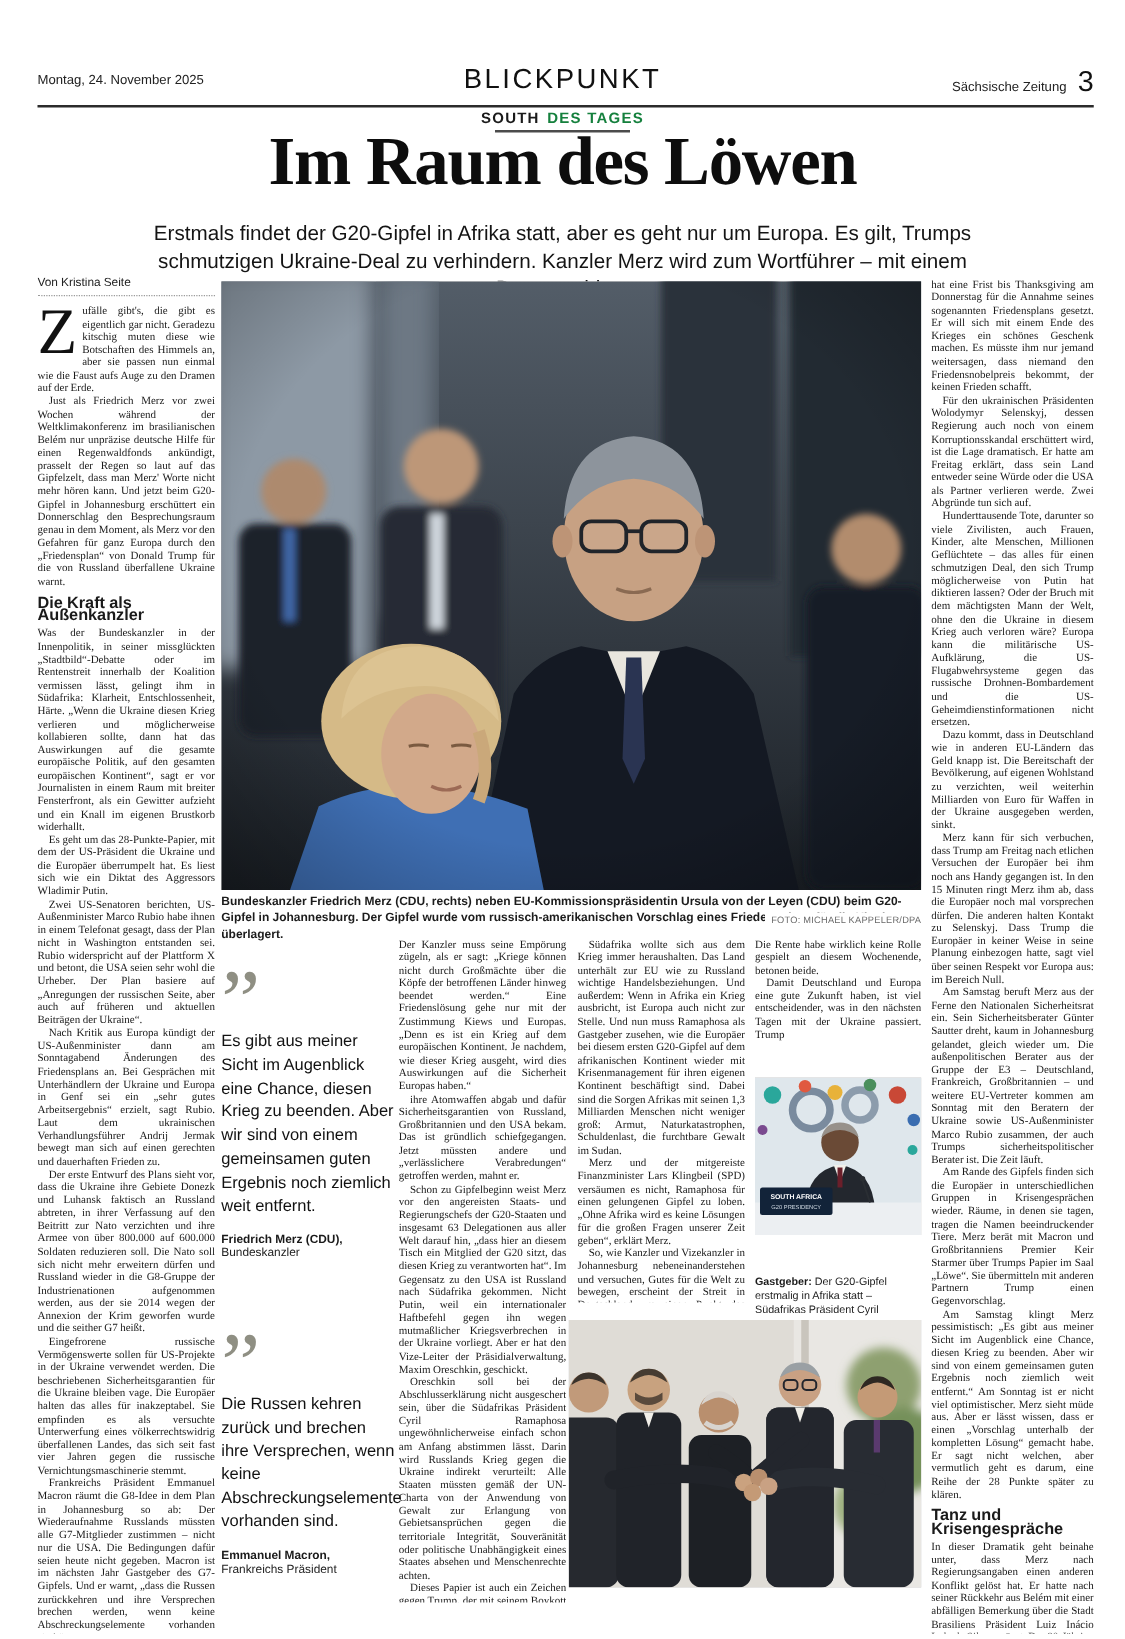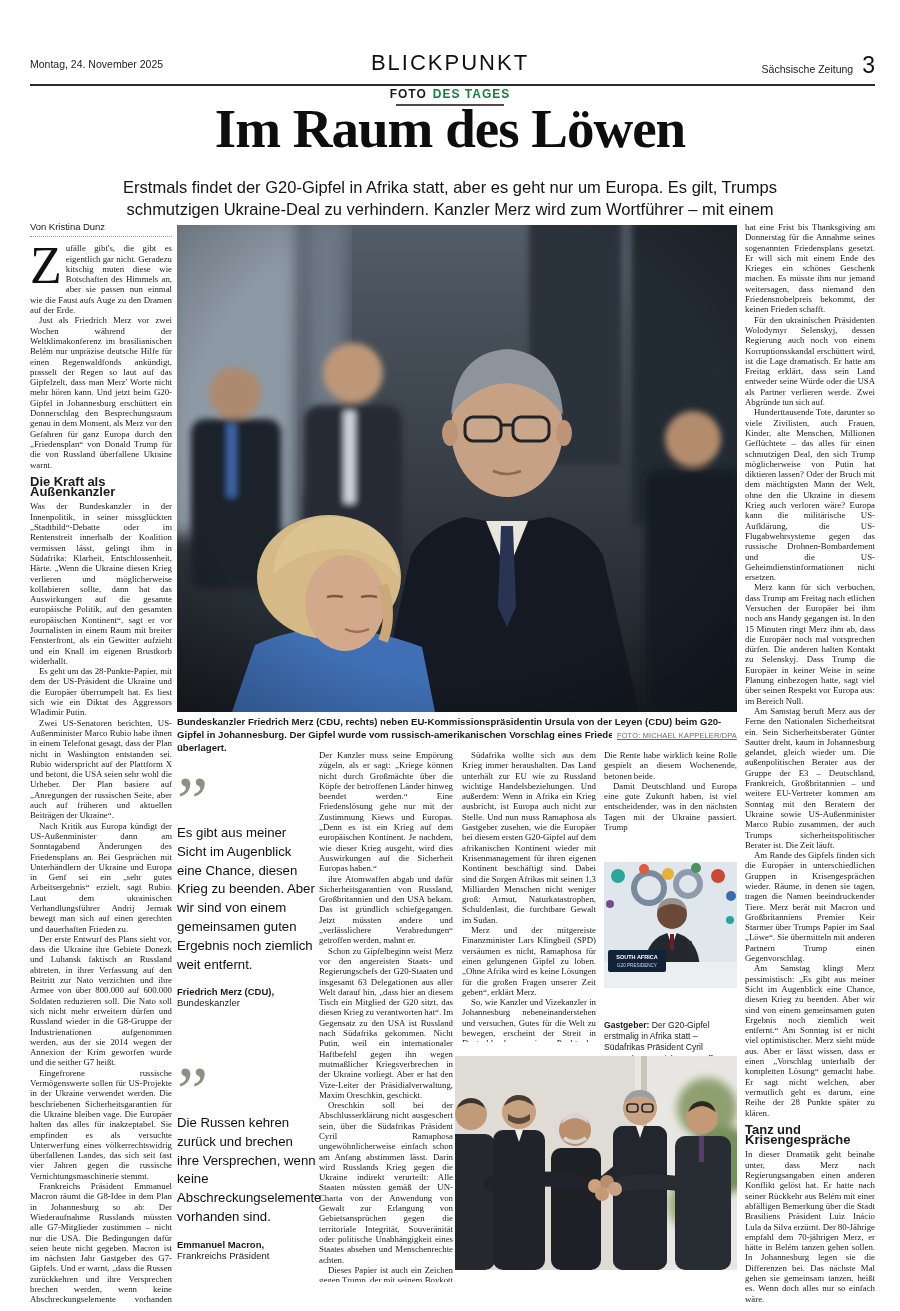--- a/index.html
+++ b/index.html
@@ -37,21 +37,21 @@
   .byline{font-family:"Liberation Sans",sans-serif;font-size:9.5px;color:#222;
           border-bottom:1px dotted #9a9a9a;padding-bottom:4px;margin-bottom:6px;}
   .dropcap{float:left;font-size:52px;line-height:42px;padding:2px 4px 0 0;font-family:"Liberation Serif",serif;color:#111;}
   .subhead{font-family:"Liberation Sans",sans-serif;font-weight:bold;font-size:13px;
            text-align:left;margin:7px 0 4px;text-indent:0;}
 
   
   .caption{position:relative;font-family:"Liberation Sans",sans-serif;font-size:9.6px;line-height:12.8px;
            color:#1c1c1c;text-align:left;}
   .caption .credit{position:absolute;right:0;bottom:1px;background:#fff;padding-left:5px;
-                   font-size:7.4px;font-weight:normal;color:#6a6a6a;letter-spacing:0.2px;text-decoration:underline;}
+                   font-size:7.4px;font-weight:normal;color:#6a6a6a;letter-spacing:0.2px;}
   .cap-bold{font-weight:bold;}
   .cap-sm{font-size:8.6px;line-height:11.2px;}
   .cap-lead{font-weight:bold;}
 
   
   .quote{font-family:"Liberation Sans",sans-serif;}
   .quote-mark{font-family:"Liberation Serif",serif;font-size:70px;line-height:48px;height:46px;
               color:#8f8f83;letter-spacing:-4px;}
   .quote-text{font-size:13.2px;line-height:18.8px;color:#111;}
   .quote-name{font-size:9.5px;font-weight:bold;margin-top:12px;}
@@ -67,29 +67,29 @@
 
   <div class="abs hdr-date">Montag, 24. November 2025</div>
   <div class="abs hdr-section">BLICKPUNKT</div>
   <div class="abs hdr-right">
     <span class="hdr-paper">Sächsische Zeitung</span>
     <span class="hdr-pagenum">3</span>
   </div>
   <div class="abs hdr-rule"></div>
 
   <div class="abs kicker">
-    <span class="k1">FOTO</span><span class="k2">DES TAGES</span>
+    <span class="k1">SOUTH</span><span class="k2">DES TAGES</span>
   </div>
   <div class="abs kicker-line"></div>
 
   <h1 class="abs headline" style="margin:0;">Im Raum des Löwen</h1>
   <div class="abs standfirst">Erstmals findet der G20-Gipfel in Afrika statt, aber es geht nur um Europa. Es gilt, Trumps schmutzigen Ukraine-Deal zu verhindern. Kanzler Merz wird zum Wortführer – mit einem Donnerschlag.</div>
 
   <div class="abs bodycol" style="left:30px;top:222px;width:142px;height:1085px;">
-    <div class="byline">Von Kristina Dunz</div>
+    <div class="byline">Von Kristina Seite</div>
     <div>
       <span class="dropcap">Z</span><span>ufälle gibt's, die gibt es eigentlich gar nicht. Geradezu kitschig muten diese wie Botschaften des Himmels an, aber sie passen nun einmal wie die Faust aufs Auge zu den Dramen auf der Erde.</span>
     </div>
     <div class="plist indent-first">
         <p class="para">Just als Friedrich Merz vor zwei Wochen während der Weltklimakonferenz im brasilianischen Belém nur unpräzise deutsche Hilfe für einen Regenwaldfonds ankündigt, prasselt der Regen so laut auf das Gipfelzelt, dass man Merz' Worte nicht mehr hören kann. Und jetzt beim G20-Gipfel in Johannesburg erschüttert ein Donnerschlag den Besprechungsraum genau in dem Moment, als Merz vor den Gefahren für ganz Europa durch den „Friedensplan“ von Donald Trump für die von Russland überfallene Ukraine warnt.</p>
       </div>
     <div class="subhead">Die Kraft als Außenkanzler</div>
     <div class="plist">
         <p class="para">Was der Bundeskanzler in der Innenpolitik, in seiner missglückten „Stadtbild“-Debatte oder im Rentenstreit innerhalb der Koalition vermissen lässt, gelingt ihm in Südafrika: Klarheit, Entschlossenheit, Härte. „Wenn die Ukraine diesen Krieg verlieren und möglicherweise kollabieren sollte, dann hat das Auswirkungen auf die gesamte europäische Politik, auf den gesamten europäischen Kontinent“, sagt er vor Journalisten in einem Raum mit breiter Fensterfront, als ein Gewitter aufzieht und ein Knall im eigenen Brustkorb widerhallt.</p>
         <p class="para">Es geht um das 28-Punkte-Papier, mit dem der US-Präsident die Ukraine und die Europäer überrumpelt hat. Es liest sich wie ein Diktat des Aggressors Wladimir Putin.</p>
@@ -287,20 +287,21 @@
         <circle cx="147" cy="138" r="7" fill="#c49a76"></circle>
       </g>
     </svg>
   </div>
 
   <div class="abs bodycol" style="left:745px;top:222px;width:130px;height:1085px;">
     <div class="plist">
         <p class="para">hat eine Frist bis Thanksgiving am Donnerstag für die Annahme seines sogenannten Friedensplans gesetzt. Er will sich mit einem Ende des Krieges ein schönes Geschenk machen. Es müsste ihm nur jemand weitersagen, dass niemand den Friedensnobelpreis bekommt, der keinen Frieden schafft.</p>
         <p class="para">Für den ukrainischen Präsidenten Wolodymyr Selenskyj, dessen Regierung auch noch von einem Korruptionsskandal erschüttert wird, ist die Lage dramatisch. Er hatte am Freitag erklärt, dass sein Land entweder seine Würde oder die USA als Partner verlieren werde. Zwei Abgründe tun sich auf.</p>
         <p class="para">Hunderttausende Tote, darunter so viele Zivilisten, auch Frauen, Kinder, alte Menschen, Millionen Geflüchtete – das alles für einen schmutzigen Deal, den sich Trump möglicherweise von Putin hat diktieren lassen? Oder der Bruch mit dem mächtigsten Mann der Welt, ohne den die Ukraine in diesem Krieg auch verloren wäre? Europa kann die militärische US-Aufklärung, die US-Flugabwehrsysteme gegen das russische Drohnen-Bombardement und die US-Geheimdienstinformationen nicht ersetzen.</p>
+        <p class="para">Dazu kommt, dass in Deutschland wie in anderen EU-Ländern das Geld knapp ist. Die Bereitschaft der Bevölkerung, auf eigenen Wohlstand zu verzichten, weil weiterhin Milliarden von Euro für Waffen in der Ukraine ausgegeben werden, sinkt.</p>
         <p class="para">Merz kann für sich verbuchen, dass Trump am Freitag nach etlichen Versuchen der Europäer bei ihm noch ans Handy gegangen ist. In den 15 Minuten ringt Merz ihm ab, dass die Europäer noch mal vorsprechen dürfen. Die anderen halten Kontakt zu Selenskyj. Dass Trump die Europäer in keiner Weise in seine Planung einbezogen hatte, sagt viel über seinen Respekt vor Europa aus: im Bereich Null.</p>
         <p class="para">Am Samstag beruft Merz aus der Ferne den Nationalen Sicherheitsrat ein. Sein Sicherheitsberater Günter Sautter dreht, kaum in Johannesburg gelandet, gleich wieder um. Die außenpolitischen Berater aus der Gruppe der E3 – Deutschland, Frankreich, Großbritannien – und weitere EU-Vertreter kommen am Sonntag mit den Beratern der Ukraine sowie US-Außenminister Marco Rubio zusammen, der auch Trumps sicherheitspolitischer Berater ist. Die Zeit läuft.</p>
         <p class="para">Am Rande des Gipfels finden sich die Europäer in unterschiedlichen Gruppen in Krisengesprächen wieder. Räume, in denen sie tagen, tragen die Namen beeindruckender Tiere. Merz berät mit Macron und Großbritanniens Premier Keir Starmer über Trumps Papier im Saal „Löwe“. Sie übermitteln mit anderen Partnern Trump einen Gegenvorschlag.</p>
         <p class="para">Am Samstag klingt Merz pessimistisch: „Es gibt aus meiner Sicht im Augenblick eine Chance, diesen Krieg zu beenden. Aber wir sind von einem gemeinsamen guten Ergebnis noch ziemlich weit entfernt.“ Am Sonntag ist er nicht viel optimistischer. Merz sieht müde aus. Aber er lässt wissen, dass er einen „Vorschlag unterhalb der kompletten Lösung“ gemacht habe. Er sagt nicht welchen, aber vermutlich geht es darum, eine Reihe der 28 Punkte später zu klären.</p>
       </div>
     <div class="subhead">Tanz und Krisengespräche</div>
     <div class="plist">
         <p class="para">In dieser Dramatik geht beinahe unter, dass Merz nach Regierungsangaben einen anderen Konflikt gelöst hat. Er hatte nach seiner Rückkehr aus Belém mit einer abfälligen Bemerkung über die Stadt Brasiliens Präsident Luiz Inácio Lula da Silva erzürnt. Der 80-Jährige empfahl dem 70-jährigen Merz, er hätte in Belém tanzen gehen sollen. In Johannesburg legen sie die Differenzen bei. Das nächste Mal gehen sie gemeinsam tanzen, heißt es. Wenn doch alles nur so einfach wäre.</p>
       </div>
   </div>

